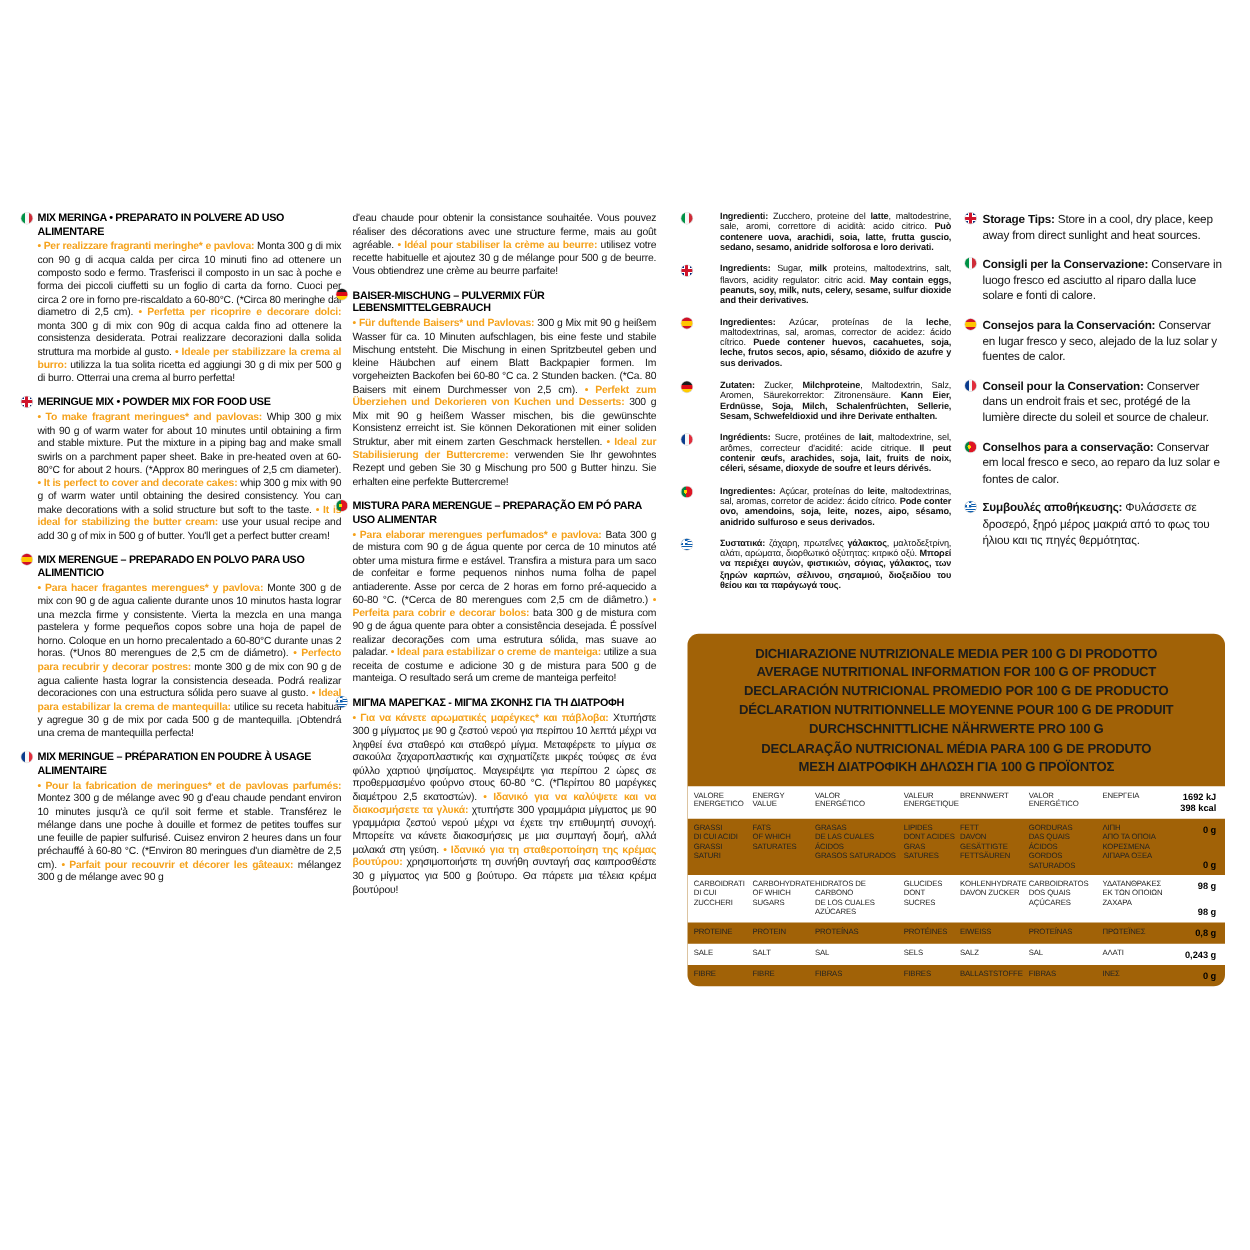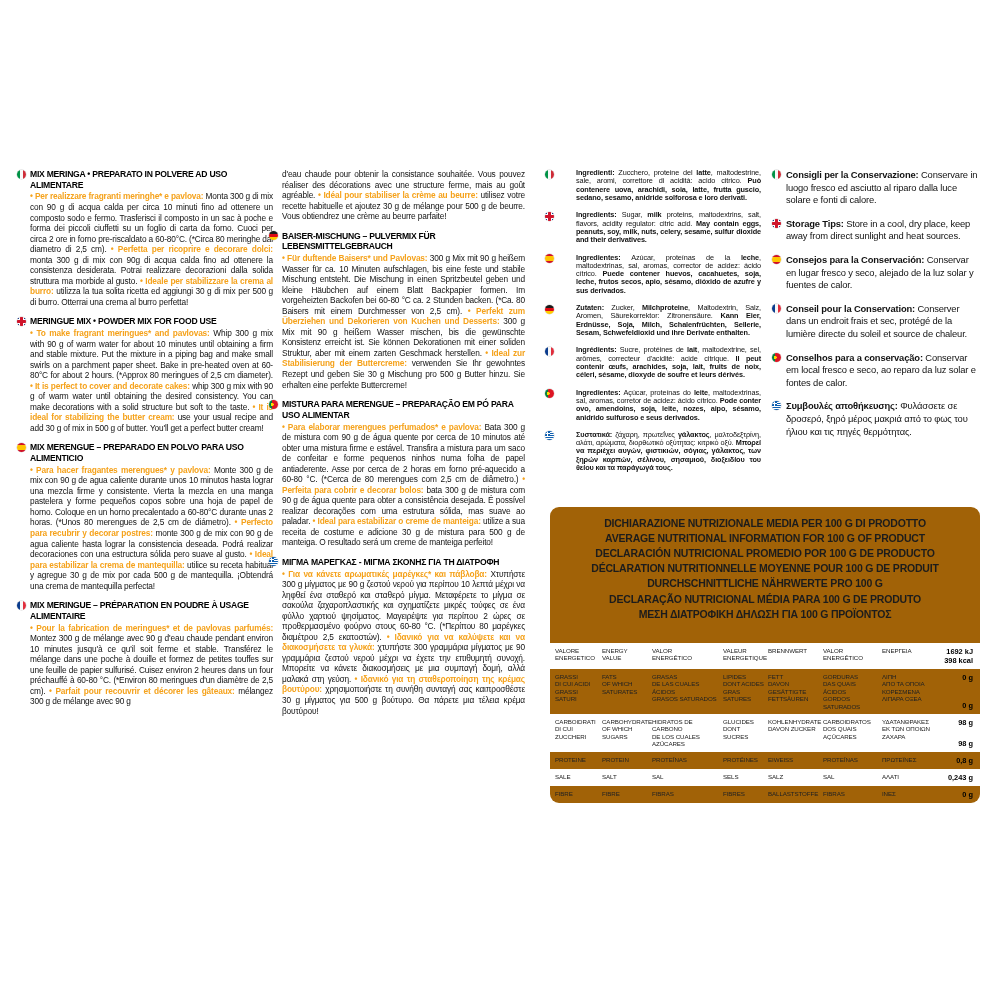--- a/index.html
+++ b/index.html
@@ -34,21 +34,21 @@
     linear-gradient(90deg,transparent 0 26%,#fff 26% 74%,transparent 74%),
     linear-gradient(180deg,transparent 0 26%,#fff 26% 74%,transparent 74%),
     #00247d;}
   .flag-gr{background:linear-gradient(180deg,#0d5eaf 0 11%,#fff 11% 22%,#0d5eaf 22% 33%,#fff 33% 44%,#0d5eaf 44% 55%,#fff 55% 66%,#0d5eaf 66% 77%,#fff 77% 88%,#0d5eaf 88%);}
   .flag-gr i{position:absolute;left:0;top:0;width:5px;height:5px;display:block;
     background:linear-gradient(90deg,transparent 0 36%,#fff 36% 64%,transparent 64%),
                linear-gradient(180deg,transparent 0 36%,#fff 36% 64%,transparent 64%),#0d5eaf;}
   .nutrition{position:absolute;left:550px;top:507px;width:430px;background:#a16207;border-radius:9px;overflow:hidden;padding-bottom:0;}
   .nut-header{padding:9px 8px 5px;text-align:center;}
   .nut-header div{font-weight:bold;font-size:10.5px;line-height:1.44;letter-spacing:-0.2px;color:#1c1c1c;}
-  .nut-table{margin-top:16px;}
+  .nut-table{margin-top:2px;}
   .nut-row{display:grid;grid-template-columns:47px 50px 71px 45px 55px 59px 56px 1fr;align-items:stretch;padding:4px 7px 4px 5px;}
   .nut-row.w{background:#fff;}
   .nut-cell{font-size:6.2px;line-height:1.2;letter-spacing:-0.1px;color:#222;padding-right:3px;}
   .nut-val{font-size:7.4px;font-weight:bold;color:#000;text-align:right;display:flex;flex-direction:column;justify-content:space-between;}
 </style>
 </head>
 <body>
 
 <div class="page">
   <div class="col" id="instr-col-1">
@@ -115,26 +115,26 @@
       </div>
       <div class="ing-blk">
         <span class="flag flag-gr">
           <i></i>
         </span>
         <p class="ing-text"><span class="bd">Συστατικά: </span><span>ζάχαρη, πρωτεΐνες </span><span class="bd">γάλακτος</span><span>, μαλτοδεξτρίνη, αλάτι, αρώματα, διορθωτικό οξύτητας: κιτρικό οξύ. </span><span class="bd">Μπορεί να περιέχει αυγών, φιστικιών, σόγιας, γάλακτος, των ξηρών καρπών, σέλινου, σησαμιού, διοξειδίου του θείου και τα παράγωγά τους.</span></p>
       </div>
     </div>
   <div class="col" id="storage-col">
       <div class="sto-blk">
+        <span class="flag flag-gb"></span>
+        <p class="sto-text"><span class="bd">Storage Tips: </span><span>Store in a cool, dry place, keep away from direct sunlight and heat sources.</span></p>
+      </div>
+      <div class="sto-blk">
         <span class="flag flag-it"></span>
         <p class="sto-text"><span class="bd">Consigli per la Conservazione: </span><span>Conservare in luogo fresco ed asciutto al riparo dalla luce solare e fonti di calore.</span></p>
-      </div>
-      <div class="sto-blk">
-        <span class="flag flag-gb"></span>
-        <p class="sto-text"><span class="bd">Storage Tips: </span><span>Store in a cool, dry place, keep away from direct sunlight and heat sources.</span></p>
       </div>
       <div class="sto-blk">
         <span class="flag flag-es"></span>
         <p class="sto-text"><span class="bd">Consejos para la Conservación: </span><span>Conservar en lugar fresco y seco, alejado de la luz solar y fuentes de calor.</span></p>
       </div>
       <div class="sto-blk">
         <span class="flag flag-fr"></span>
         <p class="sto-text"><span class="bd">Conseil pour la Conservation: </span><span>Conserver dans un endroit frais et sec, protégé de la lumière directe du soleil et source de chaleur.</span></p>
       </div>
       <div class="sto-blk">

